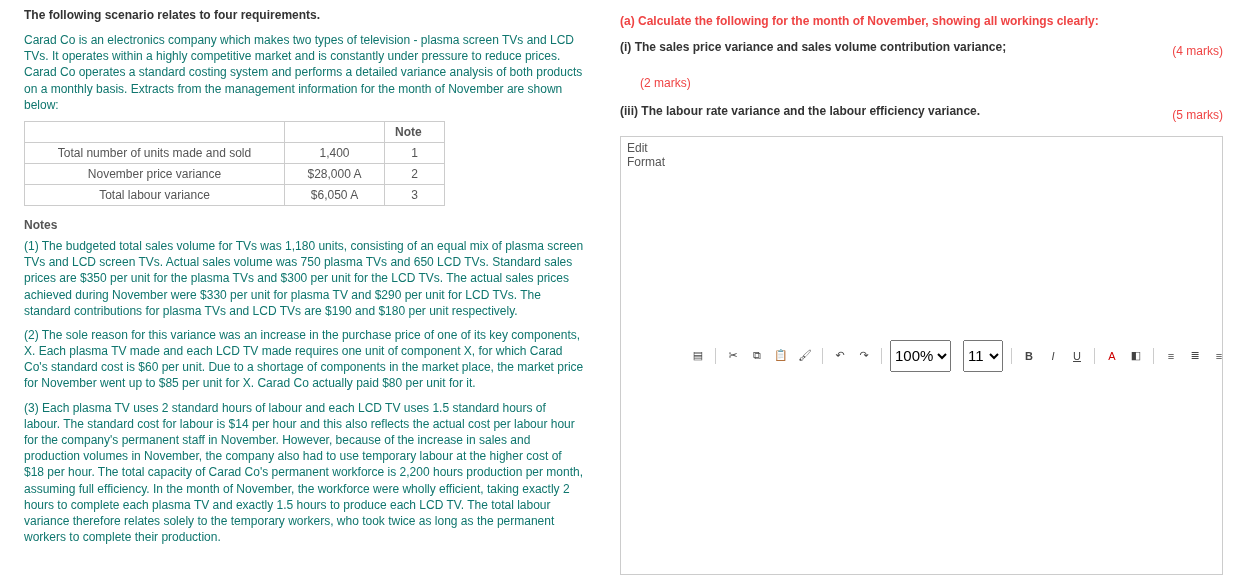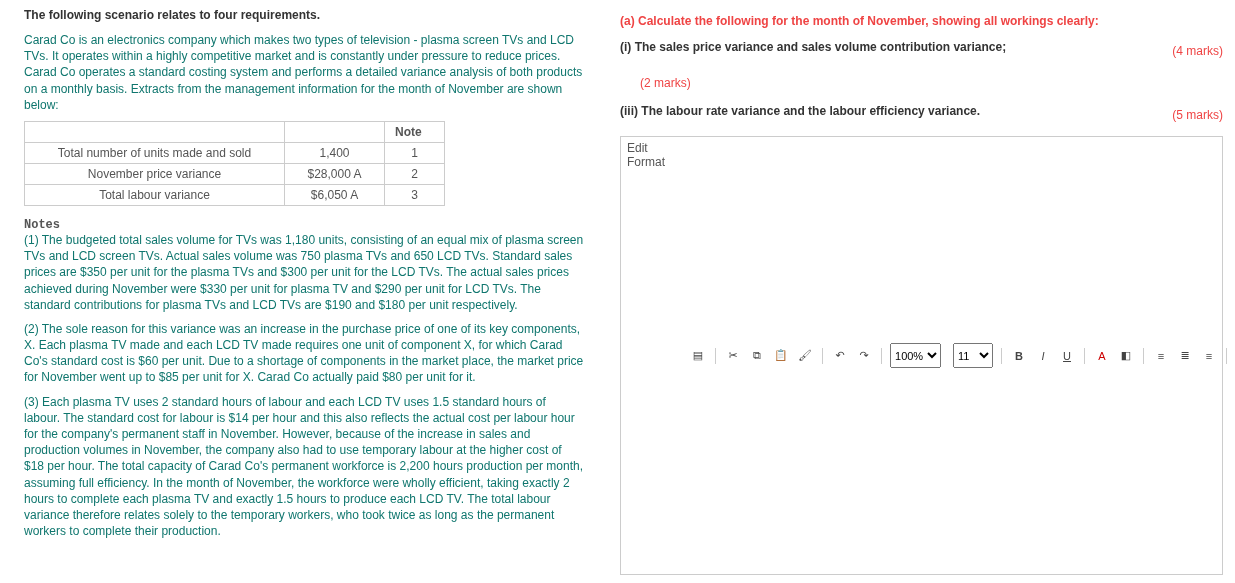--- a/index.html
+++ b/index.html
@@ -38,38 +38,38 @@
     border-collapse: collapse;
     margin: 8px 0 12px 0;
   }
   table.data td, table.data th {
     border: 1px solid #ccc;
     padding: 3px 10px;
     font-size: 12px;
     color: #555;
     text-align: center;
   }
-  .notes-title { font-weight: bold; margin: 8px 0 0 0; color:#555;font-family:Liberation Mono, monospace;}
+  .notes-title { font-weight: bold; margin: 8px 0 6px 0; color:#555;}
   .req-title { font-weight: bold; color: #ef4444; margin-bottom: 12px; margin-top: 6px; }
   .req-line { display: flex; justify-content: space-between; margin-bottom: 14px; gap: 19px; }
   .req-line .txt { font-weight: bold; color: #333; flex: 1; }
   .req-line .marks { color: #ef4444; padding-left: 20px; white-space: nowrap; align-self: flex-end; margin-top:4px;}
   .editor-wrap { border: 1px solid #ccc; flex:1; display:flex; min-height:0;}
   .menu-bar { padding: 4px 6px; color:#555;}
   .menu-bar span { margin-right: 12px; cursor: pointer; }
   .toolbar-row {
     display: flex; align-items: center; gap: 6px;
     padding: 2px 6px;
   }
   .tb-btn {
     width: 18px; height: 18px; display:inline-flex; align-items:center; justify-content:center;
     font-size: 11px; color:#444; cursor:pointer;
   }
   .tb-sep { width:1px; height:16px; background:#ccc; margin:0 2px;}
-  select.tb-sel { font-size:11px; height:25px; }
+  select.tb-sel { font-size:15px; height:32px; }
   .name-box-row { display:flex; align-items:center; padding:2px 6px; }
   .name-box { border:1px solid #aaa; width:80px; height:18px; font-size:11px; padding:1px 4px; color:#444; background:#fff; text-align:center;}
   .ss-scroll { flex:1; overflow:auto; border-top:1px solid #ccc; position:relative;}
   table.ss { border-collapse:collapse; table-layout:fixed;}
   table.ss th, table.ss td {
     border:1px solid #d0d0d0;
     font-size:11px;
     height:17px;
     padding:0;
   }

